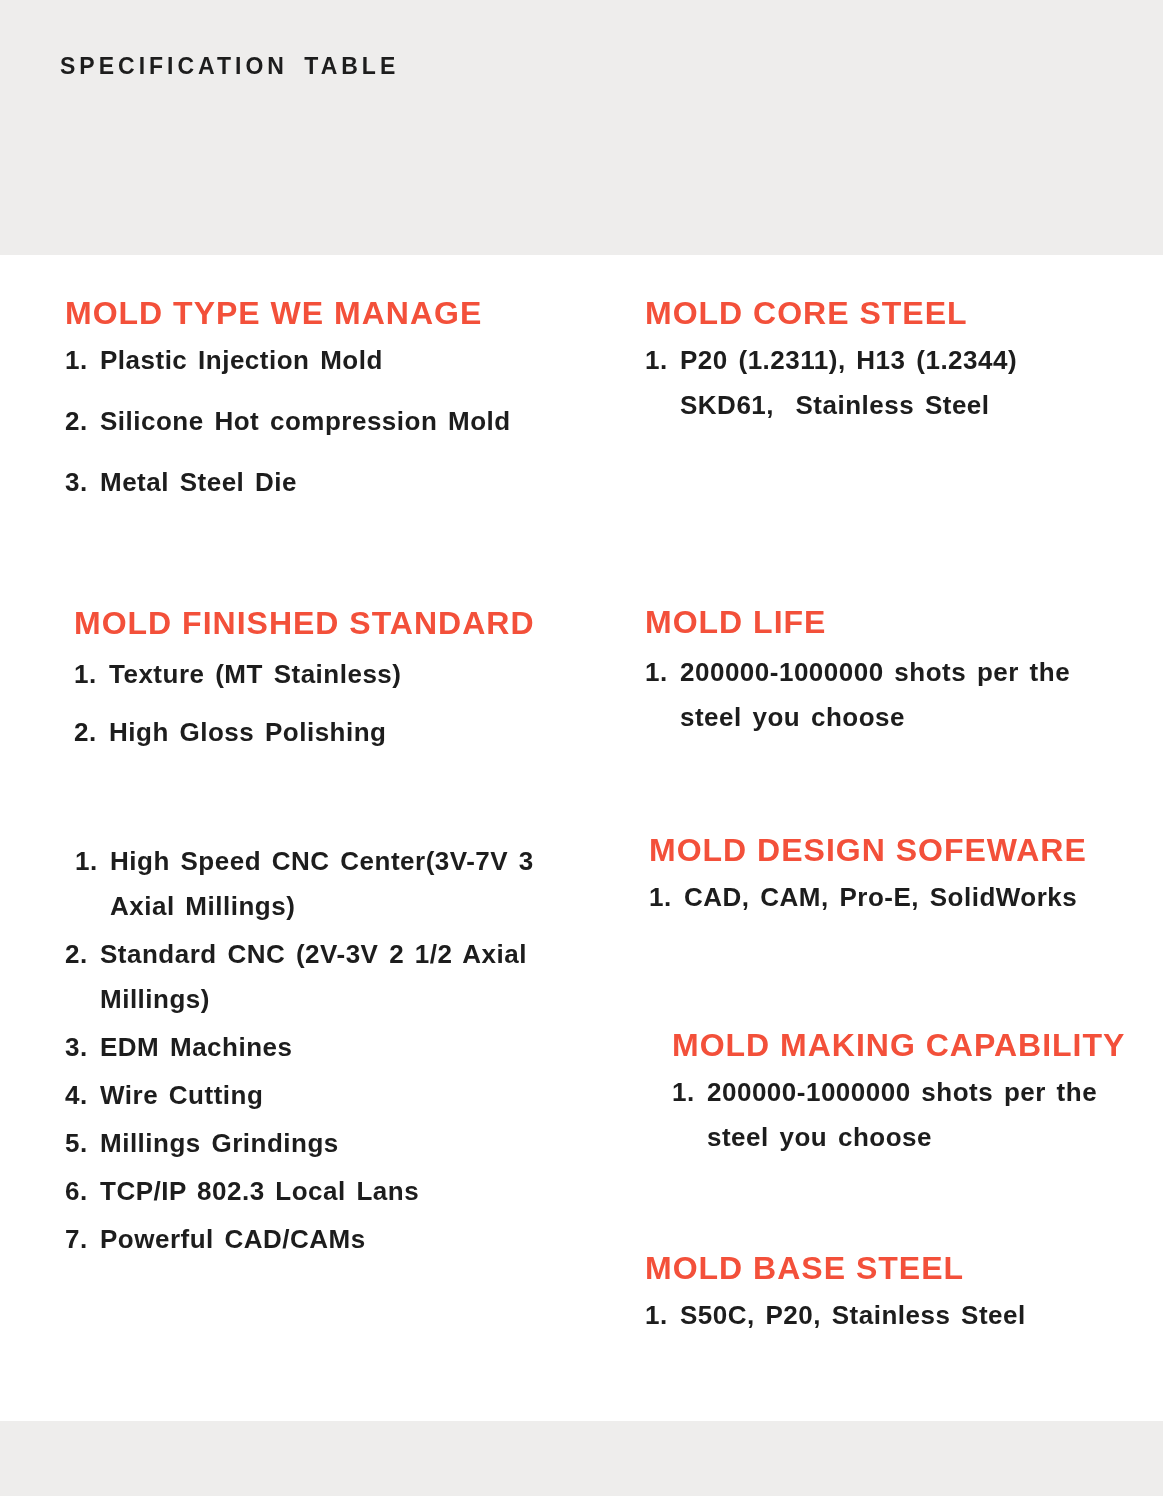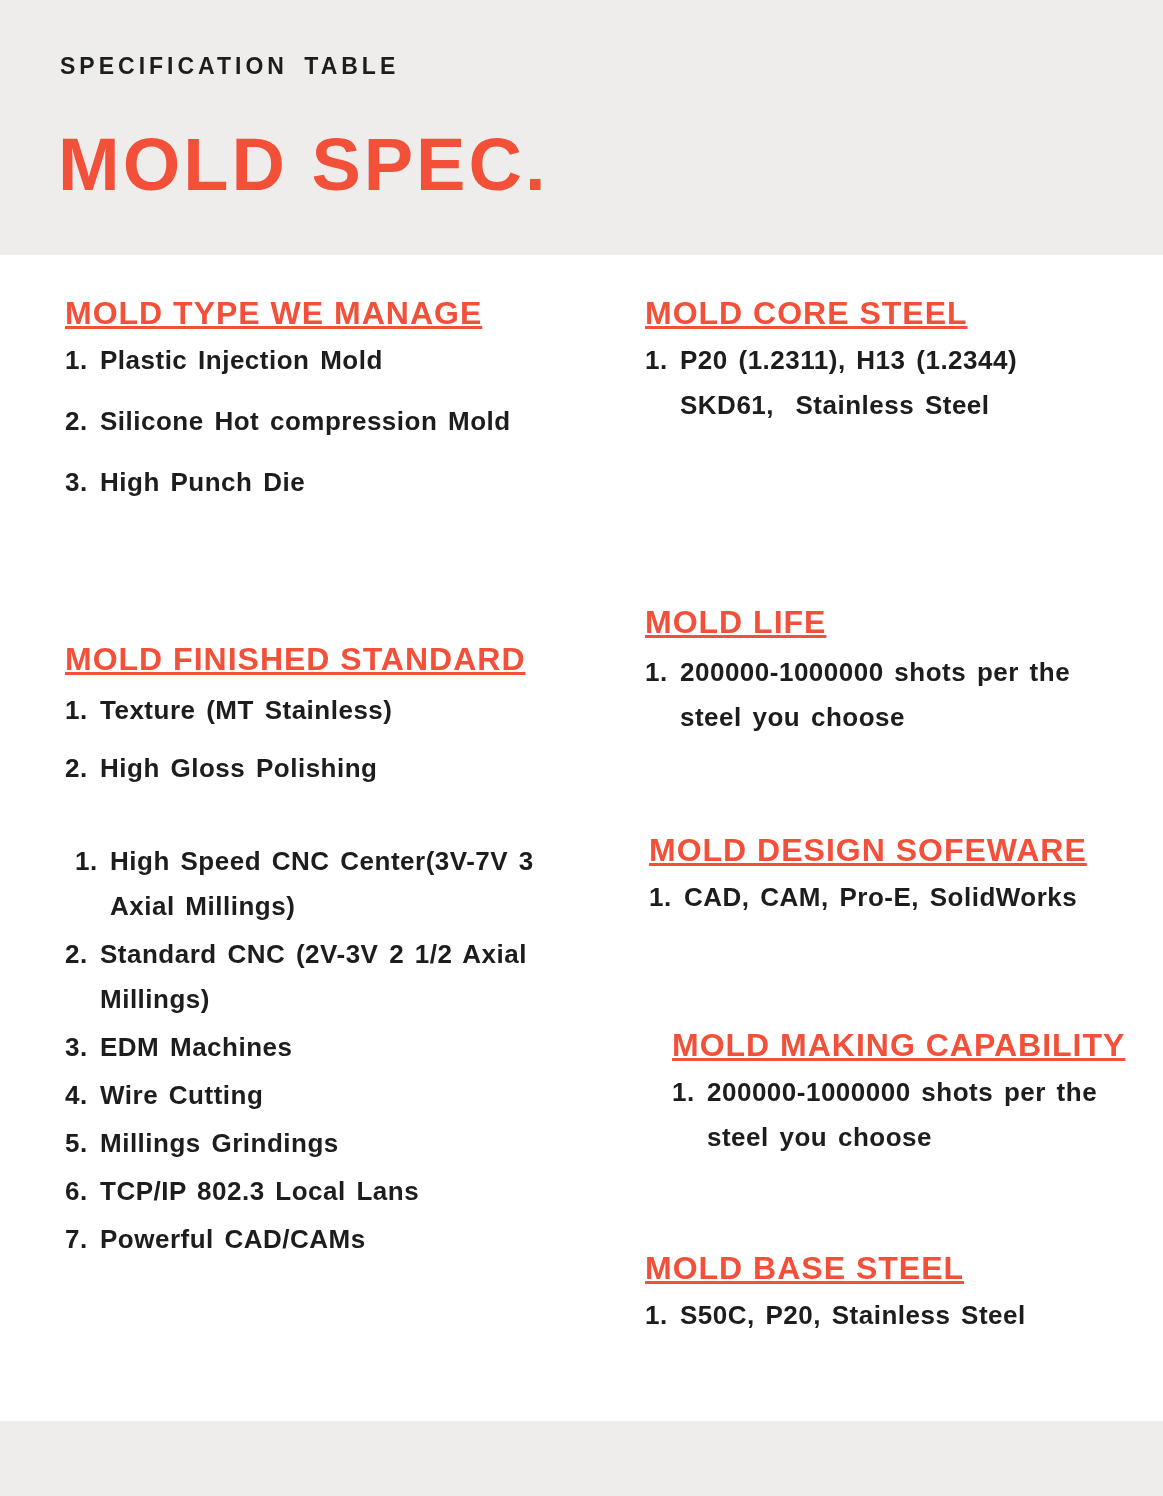--- a/index.html
+++ b/index.html
@@ -25,35 +25,35 @@
     position:absolute;top:128px;left:58px;margin:0;
     font-size:74px;line-height:74px;letter-spacing:3px;
     color:#f3503a;white-space:nowrap;
   }
   
   .content{position:absolute;top:255px;left:0;width:1163px;height:1166px;background:#ffffff;}
   .section{position:absolute;width:525px;}
   .section h2{
     margin:0 0 9px 0;
     font-size:32px;line-height:32px;letter-spacing:1px;
-    color:#f3503a;white-space:nowrap;text-decoration:underline;
+    color:#f3503a;white-space:nowrap;
   }
   .section ol{list-style:none;margin:0;padding:0;}
   .section li{
     display:flex;align-items:flex-start;
     font-size:26px;line-height:45px;letter-spacing:0.5px;word-spacing:3px;
     color:#1d1d1d;
   }
   .num{flex:0 0 35px;}
   .lines{flex:1;}
   .lines div{white-space:pre-wrap;}
   
   .sec-mold-type        {left:65px; top:42px;}
   .sec-core-steel       {left:645px;top:42px;}
-  .sec-finished-standard{left:65px; top:352px;margin-top:36px;}
+  .sec-finished-standard{left:74px; top:352px;}
   .sec-mold-life        {left:645px;top:351px;}
   .sec-equipment        {left:65px; top:584px;}
   .sec-design-sofeware  {left:649px;top:579px;}
   .sec-capability       {left:643px;top:774px;width:520px;margin-left:29px;}
   .sec-base-steel       {left:645px;top:997px;}
   
   .sec-mold-type li + li        {margin-top:16px;}
   .sec-finished-standard h2     {margin-bottom:13px;}
   .sec-finished-standard li + li{margin-top:13px;}
   .sec-mold-life h2             {margin-bottom:12px;}
@@ -66,21 +66,20 @@
     background:#eeedec;
   }
 </style>
 </head>
 <body>
 
 <div class="canvas">
 
   <header class="page-header">
     <div class="eyebrow">SPECIFICATION TABLE</div>
-    <h1 class="big-title">MOLD SPEC.</h1>
   </header>
 
   <main class="content">
       <section class="section sec-mold-type">
         <h2>MOLD TYPE WE MANAGE</h2>
         <ol>
           <li>
             <span class="num">1.</span>
             <span class="lines">
               <div>Plastic Injection Mold</div>
@@ -88,21 +87,21 @@
           </li>
           <li>
             <span class="num">2.</span>
             <span class="lines">
               <div>Silicone Hot compression Mold</div>
             </span>
           </li>
           <li>
             <span class="num">3.</span>
             <span class="lines">
-              <div>High Punch Die</div>
+              <div>Metal Steel Die</div>
             </span>
           </li>
         </ol>
       </section>
       <section class="section sec-core-steel">
         <h2>MOLD CORE STEEL</h2>
         <ol>
           <li>
             <span class="num">1.</span>
             <span class="lines">

